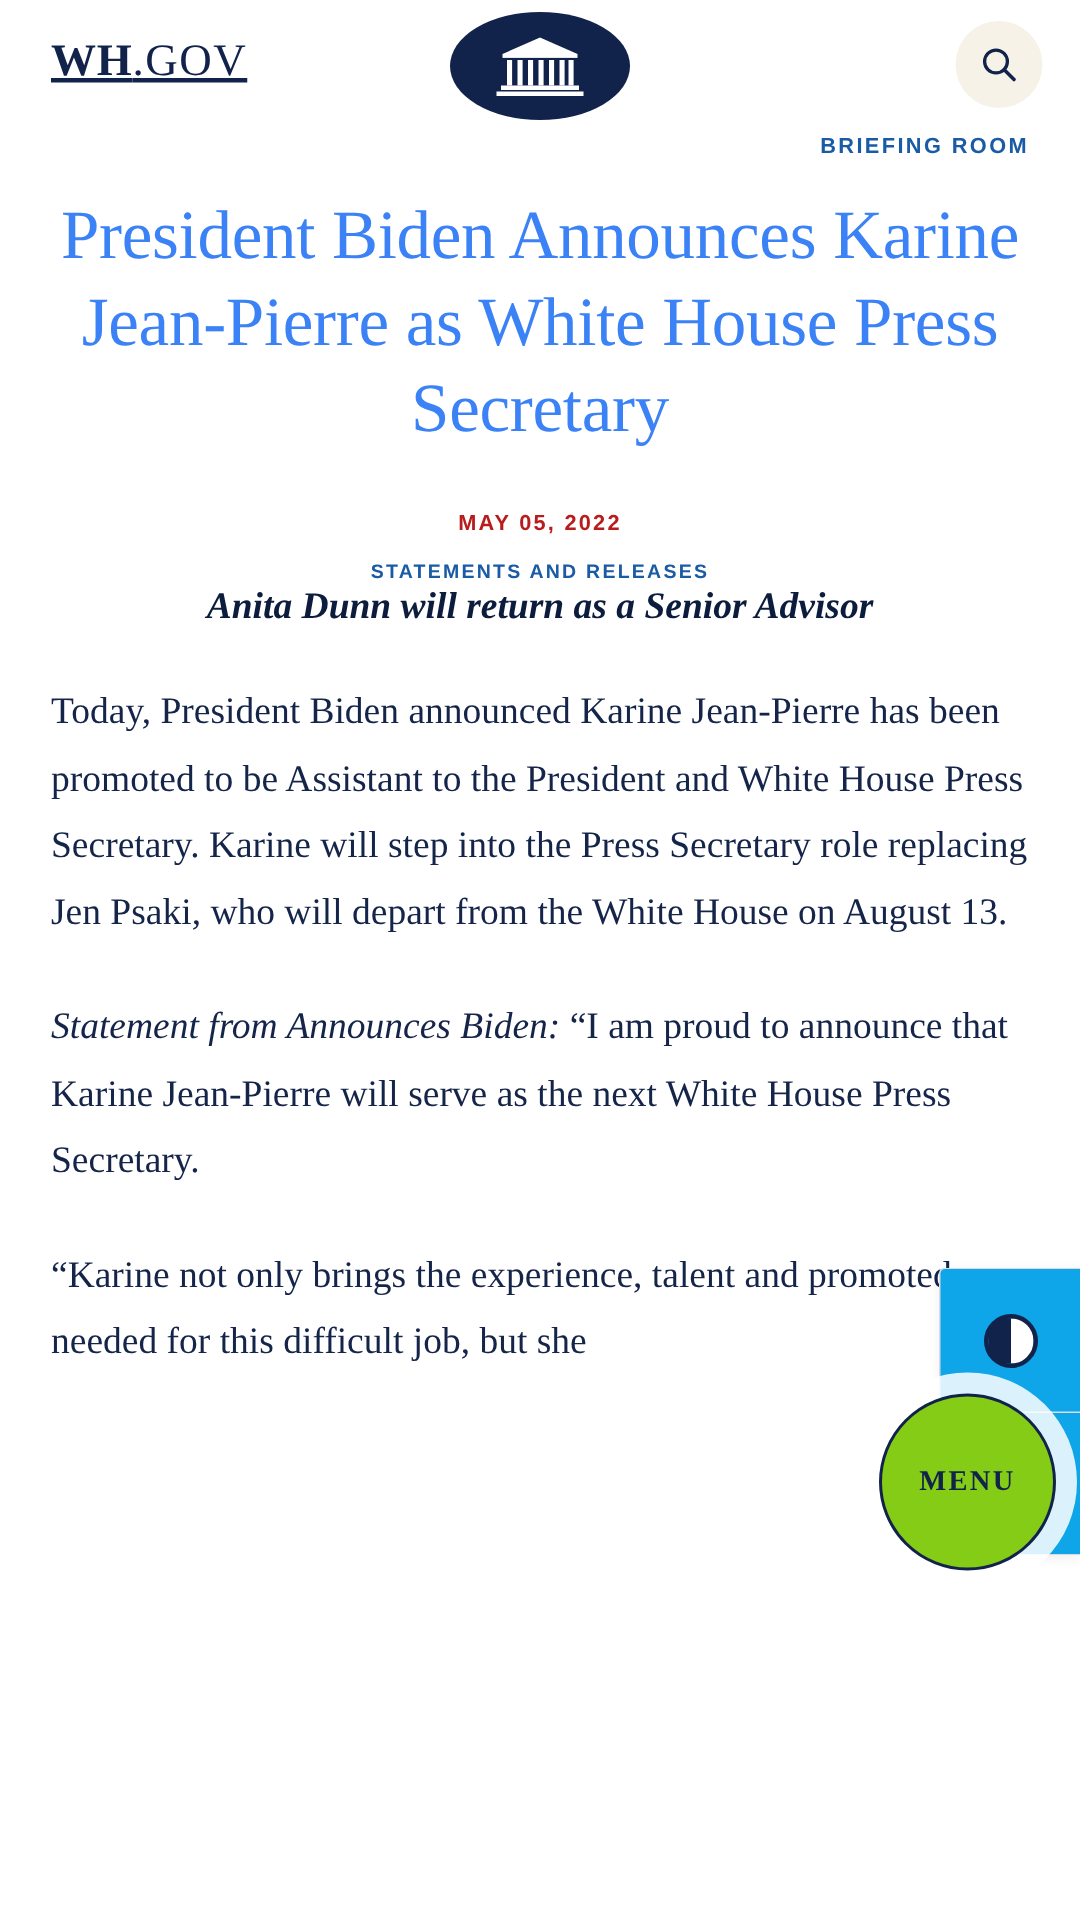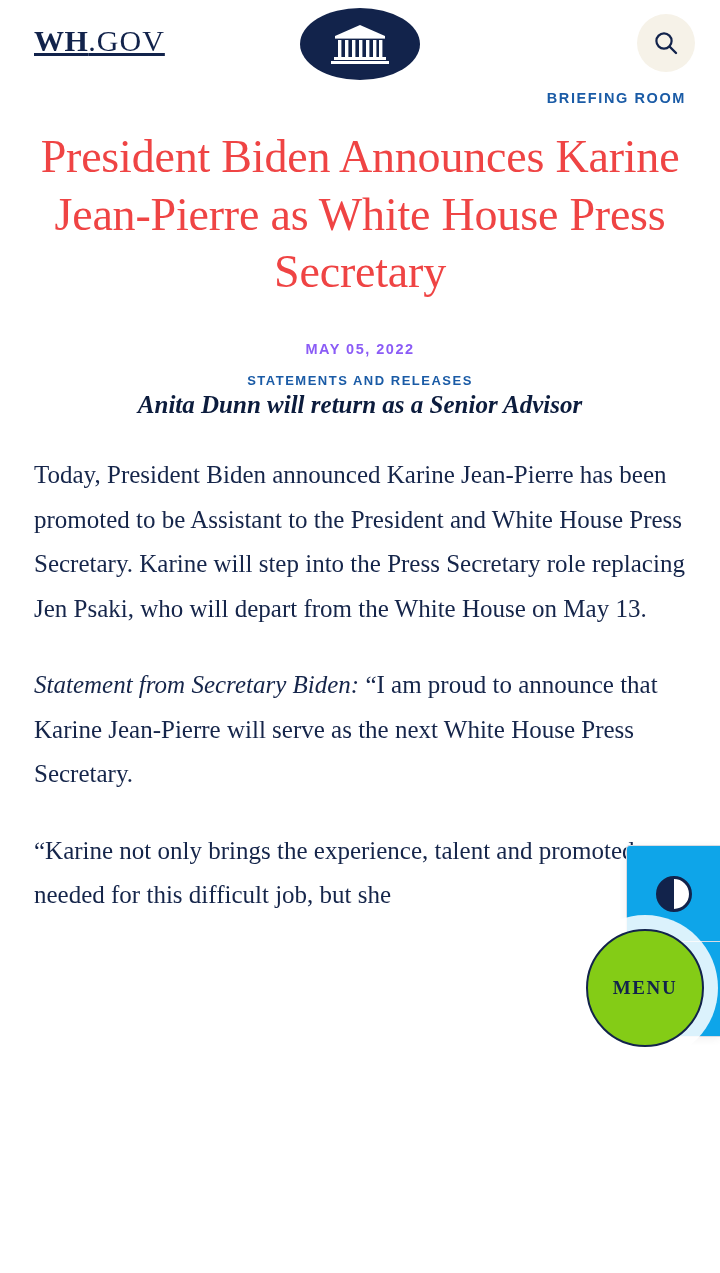--- a/index.html
+++ b/index.html
@@ -80,27 +80,27 @@
     font-weight: 700;
     letter-spacing: 1.6px;
   }
   h1.headline {
     margin-top: 22px;
     text-align: center;
     font-family: "Liberation Serif", serif;
     font-weight: 400;
     font-size: 46px;
     line-height: 1.25;
-    color: #ef4444;
+    color: #3b82f6;
     letter-spacing: -0.2px;
   }
   .pubdate {
     margin-top: 40px;
     text-align: center;
-    color: #8b5cf6;
+    color: #b91c1c;
     font-size: 14.5px;
     font-weight: 700;
     letter-spacing: 1.5px;
   }
   .category {
     margin-top: 16px;
     text-align: center;
     color: #1a5ba6;
     font-size: 13px;
     font-weight: 700;
@@ -237,22 +237,22 @@
   </header>
 
   <main class="article">
     <div class="eyebrow">BRIEFING ROOM</div>
     <h1 class="headline">President Biden Announces Karine Jean-Pierre as White House Press Secretary</h1>
     <div class="pubdate">MAY 05, 2022</div>
     <div class="category">STATEMENTS AND RELEASES</div>
 
     <div class="body-copy">
       <p class="dek">Anita Dunn will return as a Senior Advisor</p>
-      <p class="para">Today, President Biden announced Karine Jean-Pierre has been promoted to be Assistant to the President and White House Press Secretary. Karine will step into the Press Secretary role replacing Jen Psaki, who will depart from the White House on May 13.</p>
-      <p class="para"><em>Statement from Secretary Biden:</em><span> “I am proud to announce that Karine Jean-Pierre will serve as the next White House Press Secretary.</span></p>
+      <p class="para">Today, President Biden announced Karine Jean-Pierre has been promoted to be Assistant to the President and White House Press Secretary. Karine will step into the Press Secretary role replacing Jen Psaki, who will depart from the White House on August 13.</p>
+      <p class="para"><em>Statement from Announces Biden:</em><span> “I am proud to announce that Karine Jean-Pierre will serve as the next White House Press Secretary.</span></p>
       <p class="para">“Karine not only brings the experience, talent and promoted needed for this difficult job, but she</p>
     </div>
   </main>
 
   <div class="a11y-panel">
     <button class="a11y-btn" aria-label="Toggle high contrast">
       <span class="contrast-dot"></span>
     </button>
     <button class="a11y-btn" aria-label="Change text size">
       <span class="textsize"><span>T</span><small>T</small></span>

